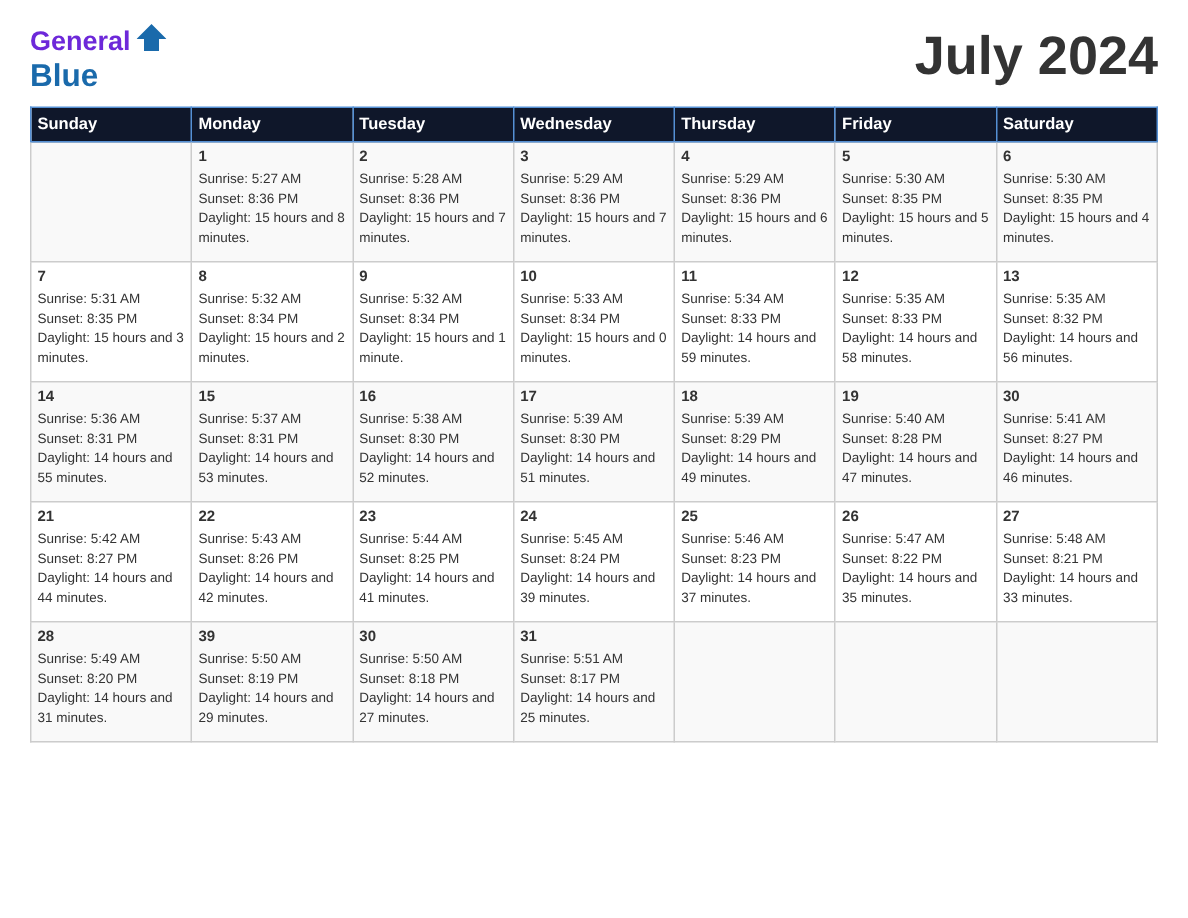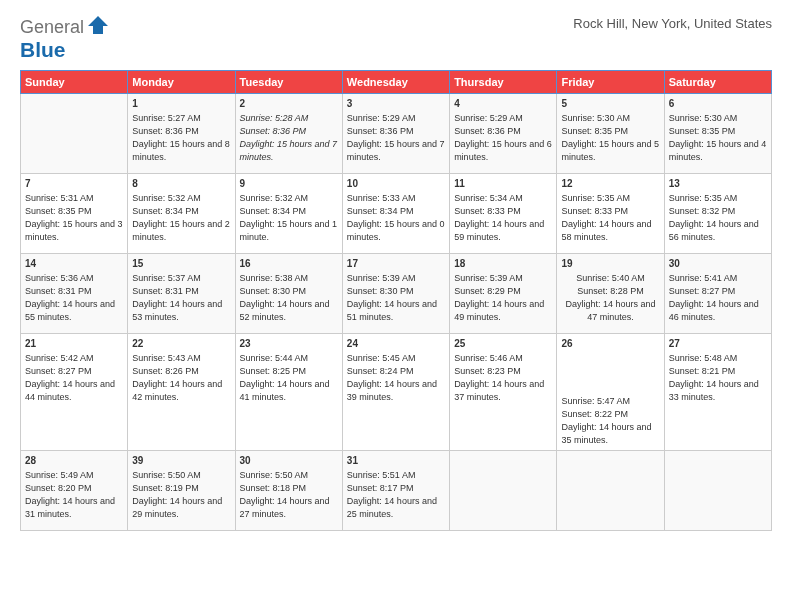--- a/index.html
+++ b/index.html
@@ -27,22 +27,22 @@
       flex-direction: column;
       align-items: flex-start;
     }
     .logo-text {
       display: flex;
       align-items: center;
       gap: 0;
     }
     .logo-general {
       font-size: 18px;
-      font-weight: normal;
-      color: #737373;
+      font-weight: bold;
+      color: #6d28d9;
     }
     .logo-blue {
       font-size: 21px;
       font-weight: bold;
       color: #1a6aab;
     }
     .logo-icon {
       display: inline-block;
       margin-left: 4px;
     }
@@ -57,21 +57,21 @@
     .subtitle {
       font-size: 13px;
       color: #555;
     }
     table {
       width: 100%;
       border-collapse: collapse;
       table-layout: fixed;
     }
     th {
-      background-color: #ef4444;
+      background-color: #0f172a;
       color: #fff;
       font-size: 11px;
       font-weight: bold;
       padding: 5px 4px;
       text-align: left;
       border: 1px solid #5590d4;
     }
     td {
       border: 1px solid #ccc;
       padding: 3px 4px;
@@ -117,21 +117,21 @@
           <svg width="20" height="18" viewBox="0 0 20 18">
             <polygon points="10,0 20,10 15,10 15,18 5,18 5,10 0,10" fill="#1a6aab"></polygon>
           </svg>
         </span>
       </div>
       <div>
         <span class="logo-blue">Blue</span>
       </div>
     </div>
     <div class="title-area">
-      <div class="subtitle">Rock Hill, New York, United States</div>
+      <div class="main-title">July 2024</div>
     </div>
   </div>
 
   <table>
     <thead>
       <tr>
         <th>Sunday</th>
         <th>Monday</th>
         <th>Tuesday</th>
         <th>Wednesday</th>
@@ -147,21 +147,21 @@
             <div class="cell-content">
               <div class="cell-date">1</div>
               <div class="cell-info" style="white-space: pre-line;">Sunrise: 5:27 AM
 Sunset: 8:36 PM
 Daylight: 15 hours and 8 minutes.</div>
             </div>
           </td>
           <td>
             <div class="cell-content">
               <div class="cell-date">2</div>
-              <div class="cell-info" style="white-space: pre-line; font-style: italic;">Sunrise: 5:28 AM
+              <div class="cell-info" style="white-space: pre-line;">Sunrise: 5:28 AM
 Sunset: 8:36 PM
 Daylight: 15 hours and 7 minutes.</div>
             </div>
           </td>
           <td>
             <div class="cell-content">
               <div class="cell-date">3</div>
               <div class="cell-info" style="white-space: pre-line;">Sunrise: 5:29 AM
 Sunset: 8:36 PM
 Daylight: 15 hours and 7 minutes.</div>
@@ -287,21 +287,21 @@
             <div class="cell-content">
               <div class="cell-date">18</div>
               <div class="cell-info" style="white-space: pre-line;">Sunrise: 5:39 AM
 Sunset: 8:29 PM
 Daylight: 14 hours and 49 minutes.</div>
             </div>
           </td>
           <td>
             <div class="cell-content">
               <div class="cell-date">19</div>
-              <div class="cell-info" style="white-space: pre-line; text-align: center;">Sunrise: 5:40 AM
+              <div class="cell-info" style="white-space: pre-line;">Sunrise: 5:40 AM
 Sunset: 8:28 PM
 Daylight: 14 hours and 47 minutes.</div>
             </div>
           </td>
           <td>
             <div class="cell-content">
               <div class="cell-date">30</div>
               <div class="cell-info" style="white-space: pre-line;">Sunrise: 5:41 AM
 Sunset: 8:27 PM
 Daylight: 14 hours and 46 minutes.</div>
@@ -345,21 +345,21 @@
             <div class="cell-content">
               <div class="cell-date">25</div>
               <div class="cell-info" style="white-space: pre-line;">Sunrise: 5:46 AM
 Sunset: 8:23 PM
 Daylight: 14 hours and 37 minutes.</div>
             </div>
           </td>
           <td>
             <div class="cell-content">
               <div class="cell-date">26</div>
-              <div class="cell-info" style="white-space: pre-line; margin-top: 43px;">Sunrise: 5:47 AM
+              <div class="cell-info" style="white-space: pre-line;">Sunrise: 5:47 AM
 Sunset: 8:22 PM
 Daylight: 14 hours and 35 minutes.</div>
             </div>
           </td>
           <td>
             <div class="cell-content">
               <div class="cell-date">27</div>
               <div class="cell-info" style="white-space: pre-line;">Sunrise: 5:48 AM
 Sunset: 8:21 PM
 Daylight: 14 hours and 33 minutes.</div>

